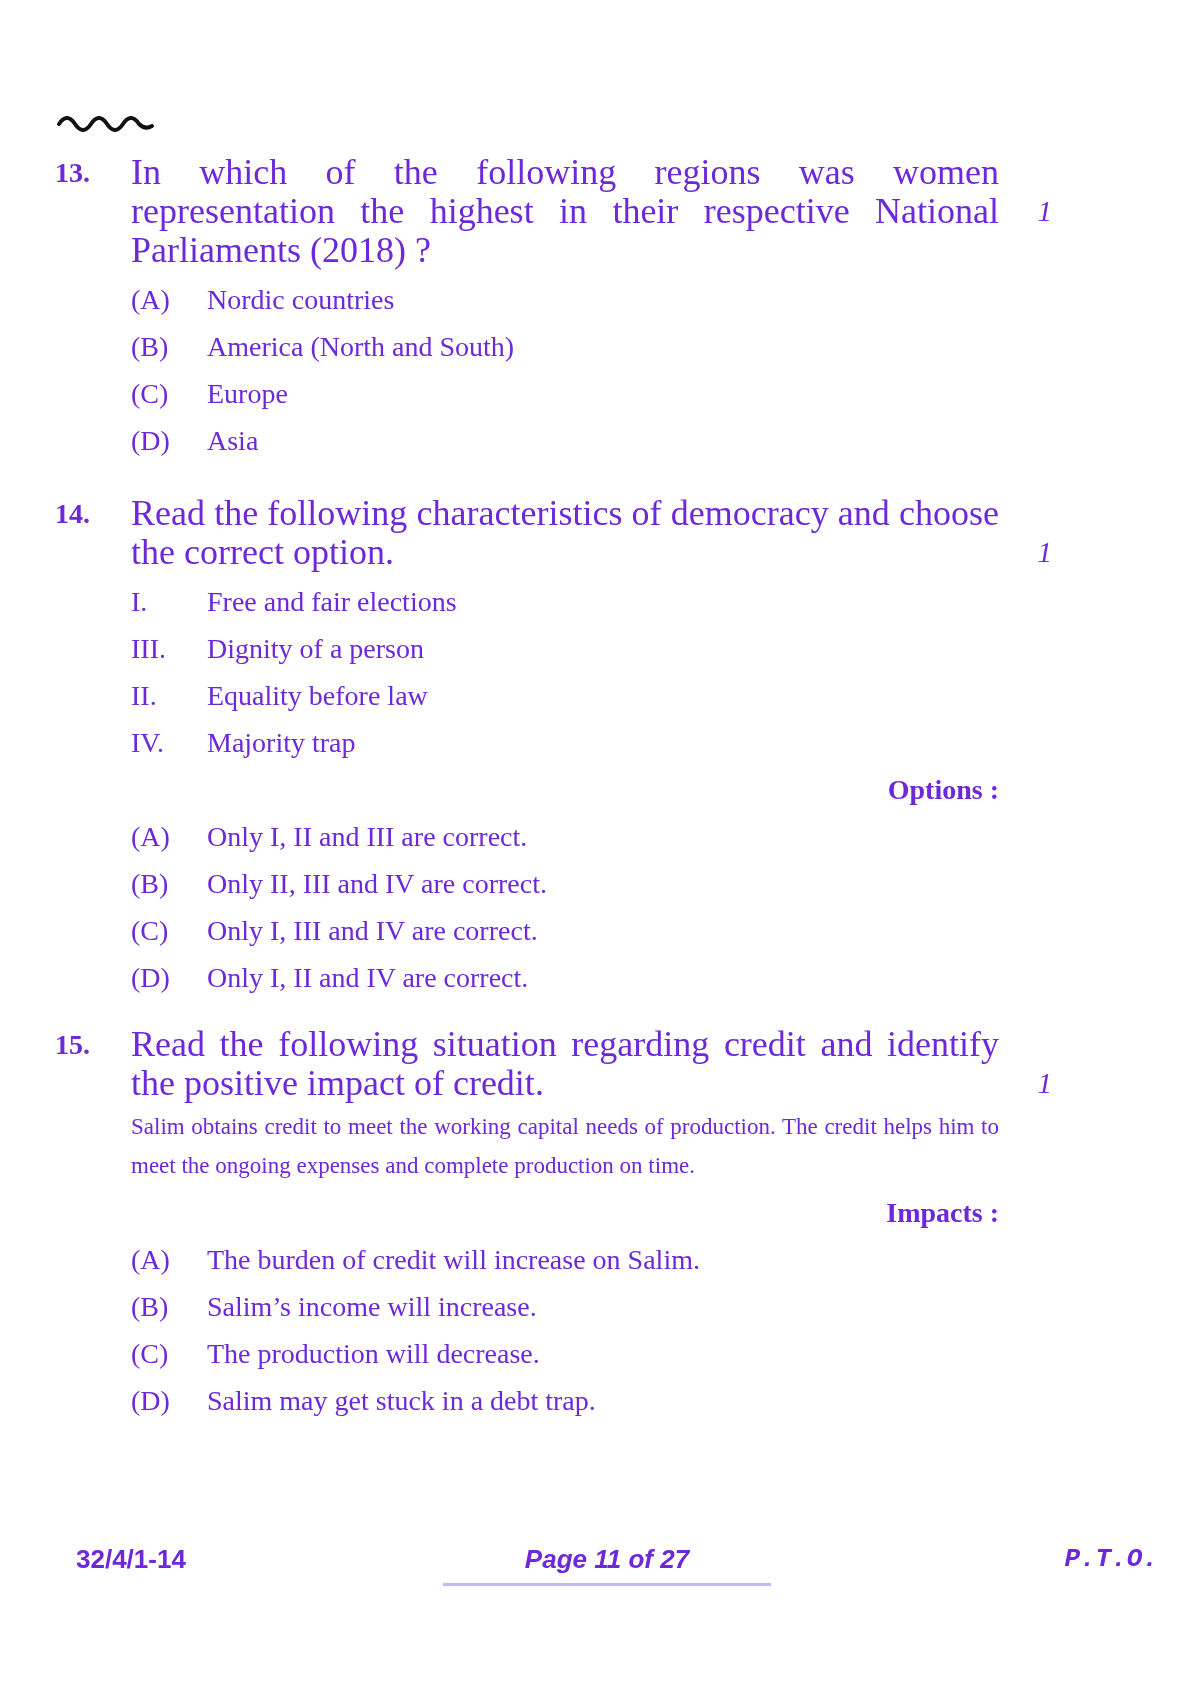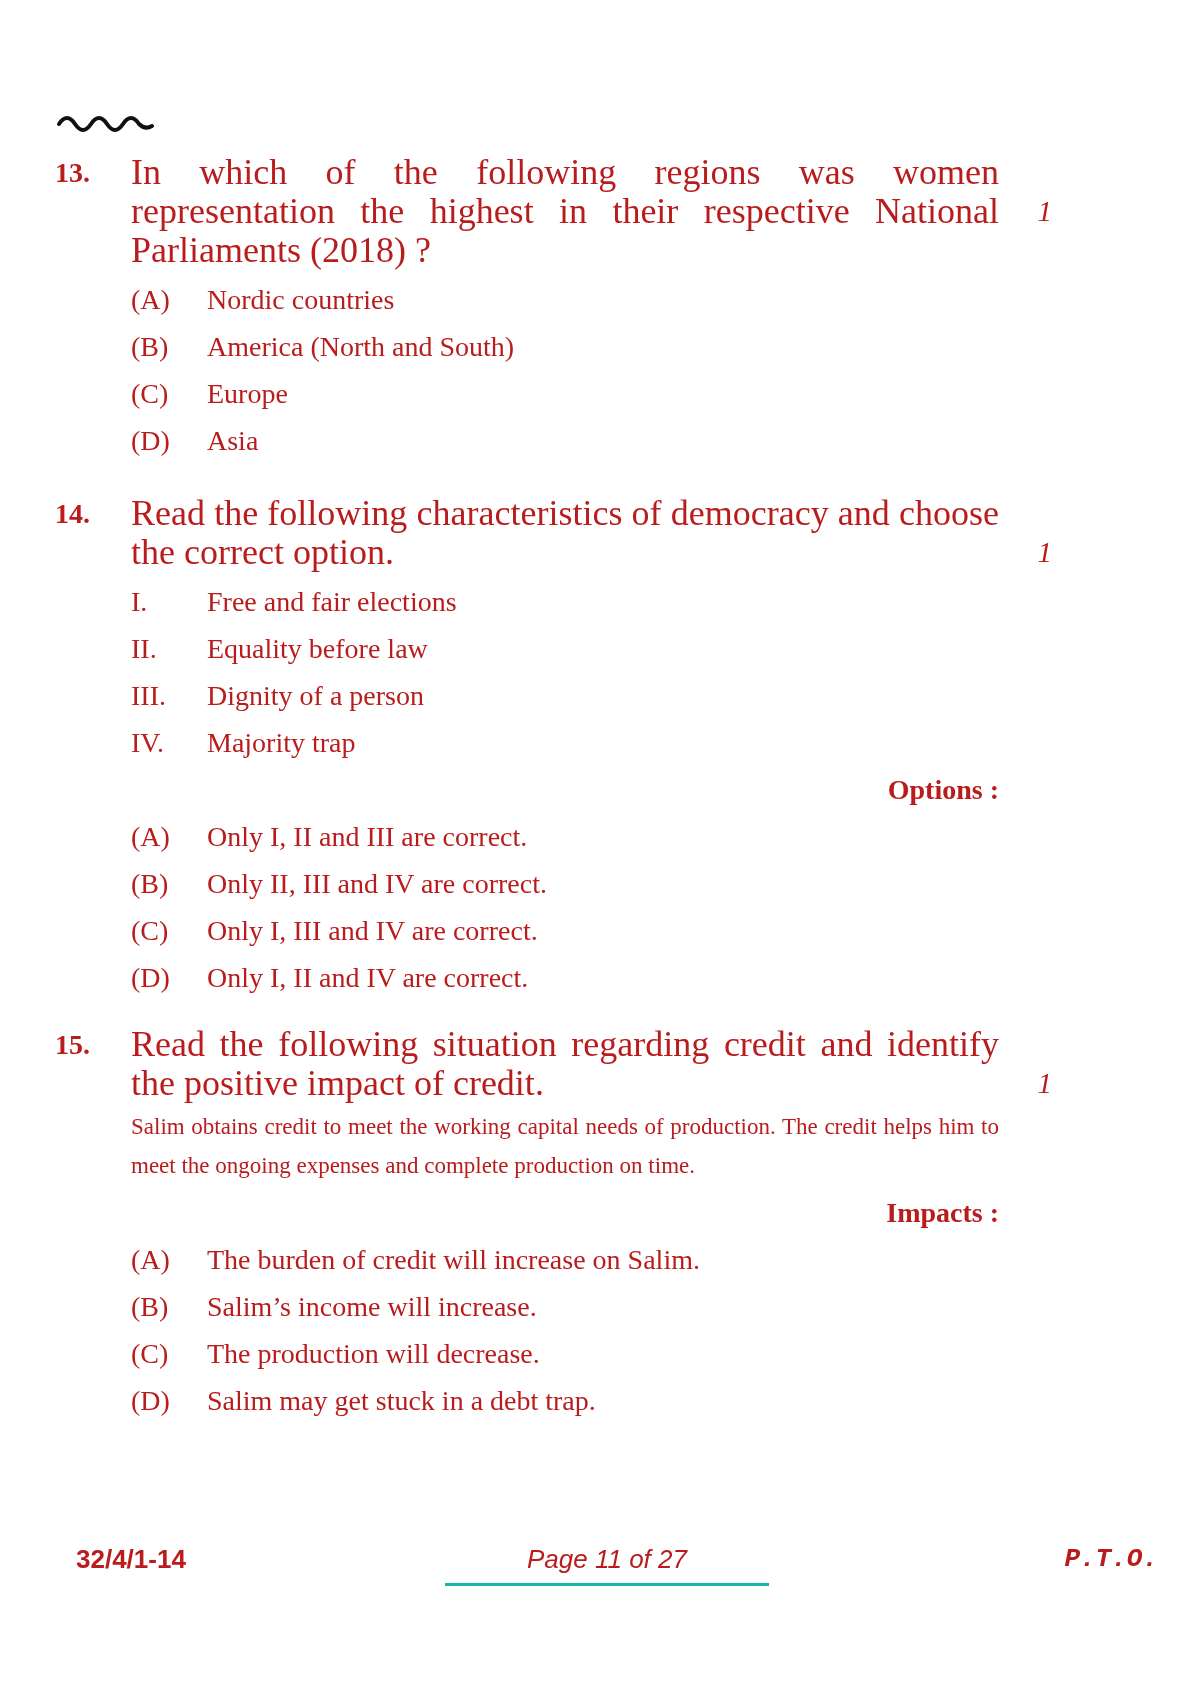--- a/index.html
+++ b/index.html
@@ -1,20 +1,20 @@
 <!DOCTYPE html>
 <html><head>
 <meta charset="utf-8">
 <style>
   html,body{margin:0;padding:0;background:#e8e8e8;}
   .page{
     position:relative;
     width:1190px;height:1683px;
     background:#ffffff;
-    color:#b91c1c;
+    color:#6d28d9;
     font-family:"Liberation Serif", serif;
     overflow:hidden;
     margin:0 auto;
   }
   .squiggle{position:absolute;left:56px;top:110px;}
   .question{
     position:relative;
     margin-left:55px;
     width:997px;
     display:grid;
@@ -69,23 +69,23 @@
     display:grid;
     grid-template-columns:1fr auto 1fr;
     align-items:start;
     font-family:"Liberation Sans", sans-serif;
     font-size:26px;
   }
   .f-left{justify-self:start;font-weight:bold;margin-left:20px;}
   .f-center{
     justify-self:center;
     font-style:italic;
-    font-weight:normal;
+    font-weight:bold;
     padding:0 82px 8px 82px;
-    border-bottom:3px solid #14b8a6;
+    border-bottom:3px solid #c4b5fd;
   }
   .f-right{justify-self:end;font-style:italic;font-weight:bold;font-family:Liberation Mono, monospace;}
 </style>
 </head>
 <body>
 
 <div class="page">
 
   <svg class="squiggle" width="102" height="24" viewBox="0 0 102 24" fill="none" stroke="#101010" stroke-width="4" stroke-linecap="round">
     <path d="M3,14 Q11,2 19,14 T35,14 T51,14 T67,14 T83,14 Q89,20 96,16"></path>
@@ -120,26 +120,26 @@
   <section class="question" id="q14">
     <div class="qnum">14.</div>
     <div class="qbody">
       <p class="stem">Read the following characteristics of democracy and choose the correct option.</p>
       <div class="opts">
         <div class="optrow">
           <span>I.</span>
           <span>Free and fair elections</span>
         </div>
         <div class="optrow">
+          <span>III.</span>
+          <span>Dignity of a person</span>
+        </div>
+        <div class="optrow">
           <span>II.</span>
           <span>Equality before law</span>
-        </div>
-        <div class="optrow">
-          <span>III.</span>
-          <span>Dignity of a person</span>
         </div>
         <div class="optrow">
           <span>IV.</span>
           <span>Majority trap</span>
         </div>
       </div>
       <div class="opt-heading">Options :</div>
       <div>
         <div class="optrow">
           <span>(A)</span>

